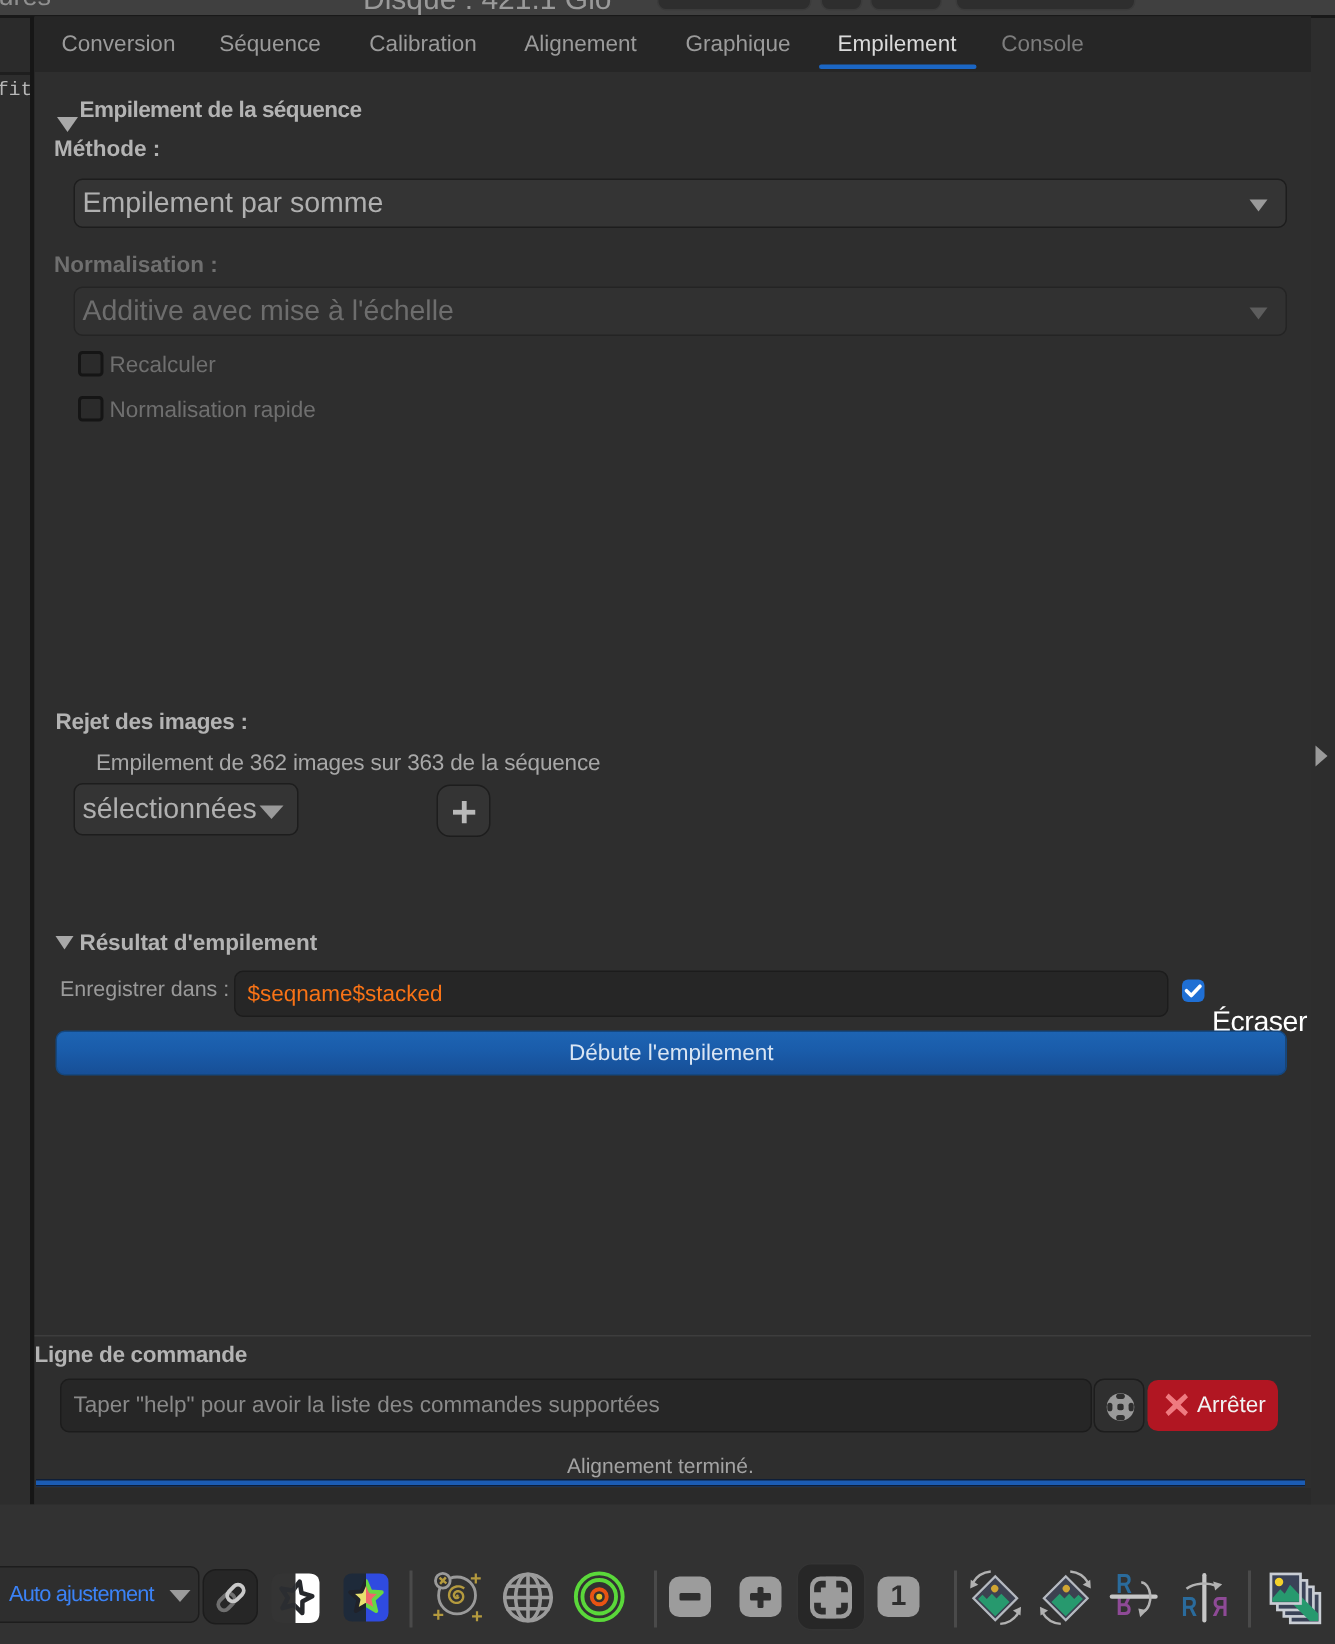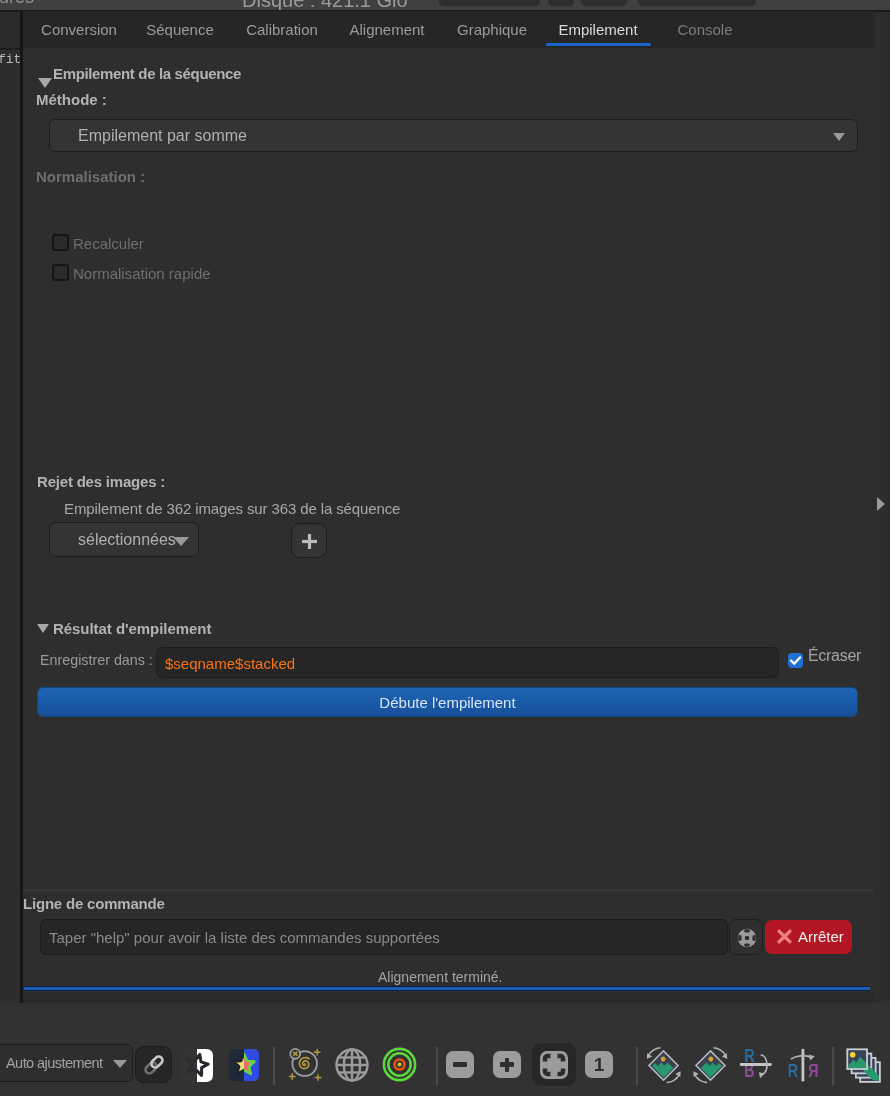--- a/index.html
+++ b/index.html
@@ -9,21 +9,21 @@
 .dim{color:#6f6f6f;}
 
 #topstrip{left:0;top:0;width:890px;height:10px;background:#404040;border-bottom:2px solid #191919;overflow:hidden;}
 .topbtn{position:absolute;top:-7px;height:14px;border:1px solid #3b3b3b;border-radius:6px;background:#2e2e2e;box-sizing:border-box;}
 
 #panel{left:23px;top:11px;width:851px;height:992px;background:#2e2e2e;}
 #tabbar{left:0;top:0;width:851px;height:37px;background:#262626;}
 .tab{position:absolute;top:10px;transform:translateX(-50%);font-size:15px;color:#9b9b9b;white-space:nowrap;}
 #underline{left:523px;top:32px;width:105px;height:3px;background:#1b66c4;border-radius:2px;}
 .combo{position:absolute;background:#343434;border:1px solid #1d1d1d;border-radius:6px;box-sizing:border-box;}
-.combo .ctext{position:absolute;left:28px;top:50%;transform:translateY(-50%);font-size:16px;color:#b0b0b0;white-space:nowrap;}
+.combo .ctext{position:absolute;left:5px;top:50%;transform:translateY(-50%);font-size:19px;color:#b0b0b0;white-space:nowrap;}
 .carrow{position:absolute;width:0;height:0;border-left:6.5px solid transparent;border-right:6.5px solid transparent;border-top:8px solid #9a9a9a;}
 .cb{position:absolute;width:13px;height:13px;border:2px solid #151515;border-radius:3px;background:#2b2b2b;}
 .entry{position:absolute;background:#262626;border:1px solid #1c1c1c;border-radius:6px;box-sizing:border-box;}
 .entry .etext{position:absolute;left:8px;top:50%;transform:translateY(-50%);font-size:15px;color:#f97316;white-space:nowrap;}
 
 #toolbar{left:0;top:1003px;width:890px;height:93px;background:#323232;}
 .sep{position:absolute;top:44px;width:1.5px;height:38px;background:#4a4a4a;}
 .zbtn{position:absolute;top:48px;width:28px;height:27px;background:#9c9c9c;border-radius:7px;}
 </style>
 </head>
@@ -49,32 +49,36 @@
 <div class="abs" style="left:877px;top:497px;width:0;height:0;border-top:7px solid transparent;border-bottom:7px solid transparent;border-left:8px solid #9a9a9a;"></div>
 
 <div id="panel" class="abs">
   <div id="tabbar" class="abs">
     <div class="tab" style="left:56px;">Conversion</div>
     <div class="tab" style="left:157px;">Séquence</div>
     <div class="tab" style="left:259px;">Calibration</div>
     <div class="tab" style="left:364px;">Alignement</div>
     <div class="tab" style="left:469px;">Graphique</div>
     <div class="tab" style="left:575px;color:#dadada;">Empilement</div>
-    <div class="tab" style="left:672px;color:#7d7d7d;margin-left:10px;">Console</div>
+    <div class="tab" style="left:672px;color:#7d7d7d;">Console</div>
     <div id="underline" class="abs"></div>
   </div>
 
   <div class="abs" style="left:14.5px;top:66.5px;width:0;height:0;border-left:7.6px solid transparent;border-right:7.6px solid transparent;border-top:10.6px solid #a8a8a8;"></div>
   <div class="abs lbl" style="left:30px;top:54px;letter-spacing:-0.35px;">Empilement de la séquence</div>
   <div class="abs lbl" style="left:13px;top:80px;">Méthode :</div>
   <div class="combo" style="left:26px;top:108px;width:809px;height:33px;">
     <div class="ctext">Empilement par somme</div>
     <div class="carrow" style="right:12px;top:13px;"></div>
   </div>
   <div class="abs lbl dim" style="left:13px;top:157px;">Normalisation :</div>
+  <div class="combo" style="left:26px;top:180px;width:809px;height:33px;background:#313131;border-color:#242424;">
+    <div class="ctext" style="color:#6d6d6d;">Additive avec mise à l'échelle</div>
+    <div class="carrow" style="right:12px;top:13px;border-top-color:#5d5d5d;"></div>
+  </div>
   <div class="cb" style="left:29px;top:223px;"></div>
   <div class="abs dim" style="left:50px;top:224px;font-size:15px;">Recalculer</div>
   <div class="cb" style="left:29px;top:253px;"></div>
   <div class="abs dim" style="left:50px;top:254px;font-size:15px;">Normalisation rapide</div>
 
   <div class="abs lbl" style="left:14px;top:462px;letter-spacing:-0.2px;">Rejet des images :</div>
   <div class="abs" style="left:41px;top:489px;font-size:15px;color:#a8a8a8;letter-spacing:-0.12px;">Empilement de 362 images sur 363 de la séquence</div>
   <div class="combo" style="left:26px;top:511px;width:150px;height:35px;">
     <div class="ctext">sélectionnées</div>
     <div class="carrow" style="right:9px;top:14px;border-left-width:8px;border-right-width:8px;border-top-width:9px;"></div>
@@ -89,21 +93,21 @@
   <div class="abs" style="left:14px;top:612.5px;width:0;height:0;border-left:6.5px solid transparent;border-right:6.5px solid transparent;border-top:9.5px solid #a8a8a8;"></div>
   <div class="abs lbl" style="left:30px;top:609px;letter-spacing:-0.05px;">Résultat d'empilement</div>
   <div class="abs" style="left:17px;top:641px;font-size:14.3px;color:#9a9a9a;">Enregistrer dans :</div>
   <div class="entry" style="left:133px;top:636px;width:623px;height:31px;">
     <div class="etext">$seqname$stacked</div>
   </div>
   <div class="abs" style="left:765px;top:642px;width:15px;height:15px;background:#1f6fd4;border-radius:4px;"></div>
   <svg class="abs" style="left:765px;top:642px;" width="15" height="15" viewBox="0 0 15 15">
       <path d="M3 7.5 L6.2 10.7 L12 4.5" stroke="#fff" stroke-width="2.4" fill="none" stroke-linecap="round" stroke-linejoin="round"></path>
     </svg>
-  <div class="abs" style="left:785px;top:636px;font-size:16px;color:#a3a3a3;letter-spacing:-0.3px;">Écraser</div>
+  <div class="abs" style="left:785px;top:660px;font-size:19px;color:#ffffff;letter-spacing:-0.3px;">Écraser</div>
   <div class="abs" style="left:14px;top:676px;width:821px;height:30px;background:linear-gradient(180deg,#1d64b3 0%,#1a5caa 45%,#174f97 100%);border:1px solid #14477f;border-radius:6px;box-sizing:border-box;">
     <div class="abs" style="left:50%;top:50%;transform:translate(-50%,-50%);color:#d9e5f3;font-size:15px;white-space:nowrap;">Débute l'empilement</div>
   </div>
 
   <div class="abs" style="left:0;top:879px;width:851px;height:1px;background:#3d3d3d;"></div>
   <div class="abs lbl" style="left:0px;top:884px;letter-spacing:-0.2px;text-align:right;">Ligne de commande</div>
   <div class="entry" style="left:17px;top:908px;width:688px;height:36px;">
     <div class="etext" style="color:#8a8a8a;">Taper "help" pour avoir la liste des commandes supportées</div>
   </div>
   <div class="combo" style="left:706px;top:908px;width:34px;height:36px;border-radius:7px;background:#2f2f2f;">
@@ -123,21 +127,21 @@
     <div class="abs" style="left:33px;top:8px;color:#f2f2f2;font-size:15px;">Arrêter</div>
   </div>
   <div class="abs" style="left:355px;top:958px;font-size:14px;color:#a3a3a3;">Alignement terminé.</div>
   <div class="abs" style="left:1px;top:975px;width:846px;height:3px;background:#1b5cb4;border-top:1px solid #0e1e38;border-bottom:1px solid #0e1e38;"></div>
   <div class="abs" style="left:0;top:981px;width:851px;height:11px;background:#2a2a2a;"></div>
 </div>
 
 <div id="toolbar" class="abs">
 
   <div class="combo" style="left:-8px;top:41px;width:141px;height:38px;background:#2e2e2e;">
-    <div class="ctext" style="left:13px;color:#a3a3a3;font-size:14.5px;letter-spacing:-0.55px;">Auto ajustement</div>
+    <div class="ctext" style="left:13px;color:#3b82f6;font-size:14.5px;letter-spacing:-0.55px;">Auto ajustement</div>
     <div class="carrow" style="right:5px;top:15px;border-left-width:7px;border-right-width:7px;border-top-width:8px;"></div>
   </div>
 
   <div class="abs" style="left:135px;top:43px;width:37px;height:37px;background:#262626;border:1px solid #1c1c1c;border-radius:9px;box-sizing:border-box;">
     <svg class="abs" style="left:5px;top:5px;" width="26" height="26" viewBox="0 0 26 26">
       <g transform="rotate(-45 13 13)">
         <rect x="2.6" y="9.2" width="12.4" height="7.6" rx="3.8" fill="none" stroke="#6f6f6f" stroke-width="2.6"></rect>
         <rect x="11" y="9.2" width="12.4" height="7.6" rx="3.8" fill="none" stroke="#c9c9c9" stroke-width="2.6"></rect>
       </g>
     </svg>

